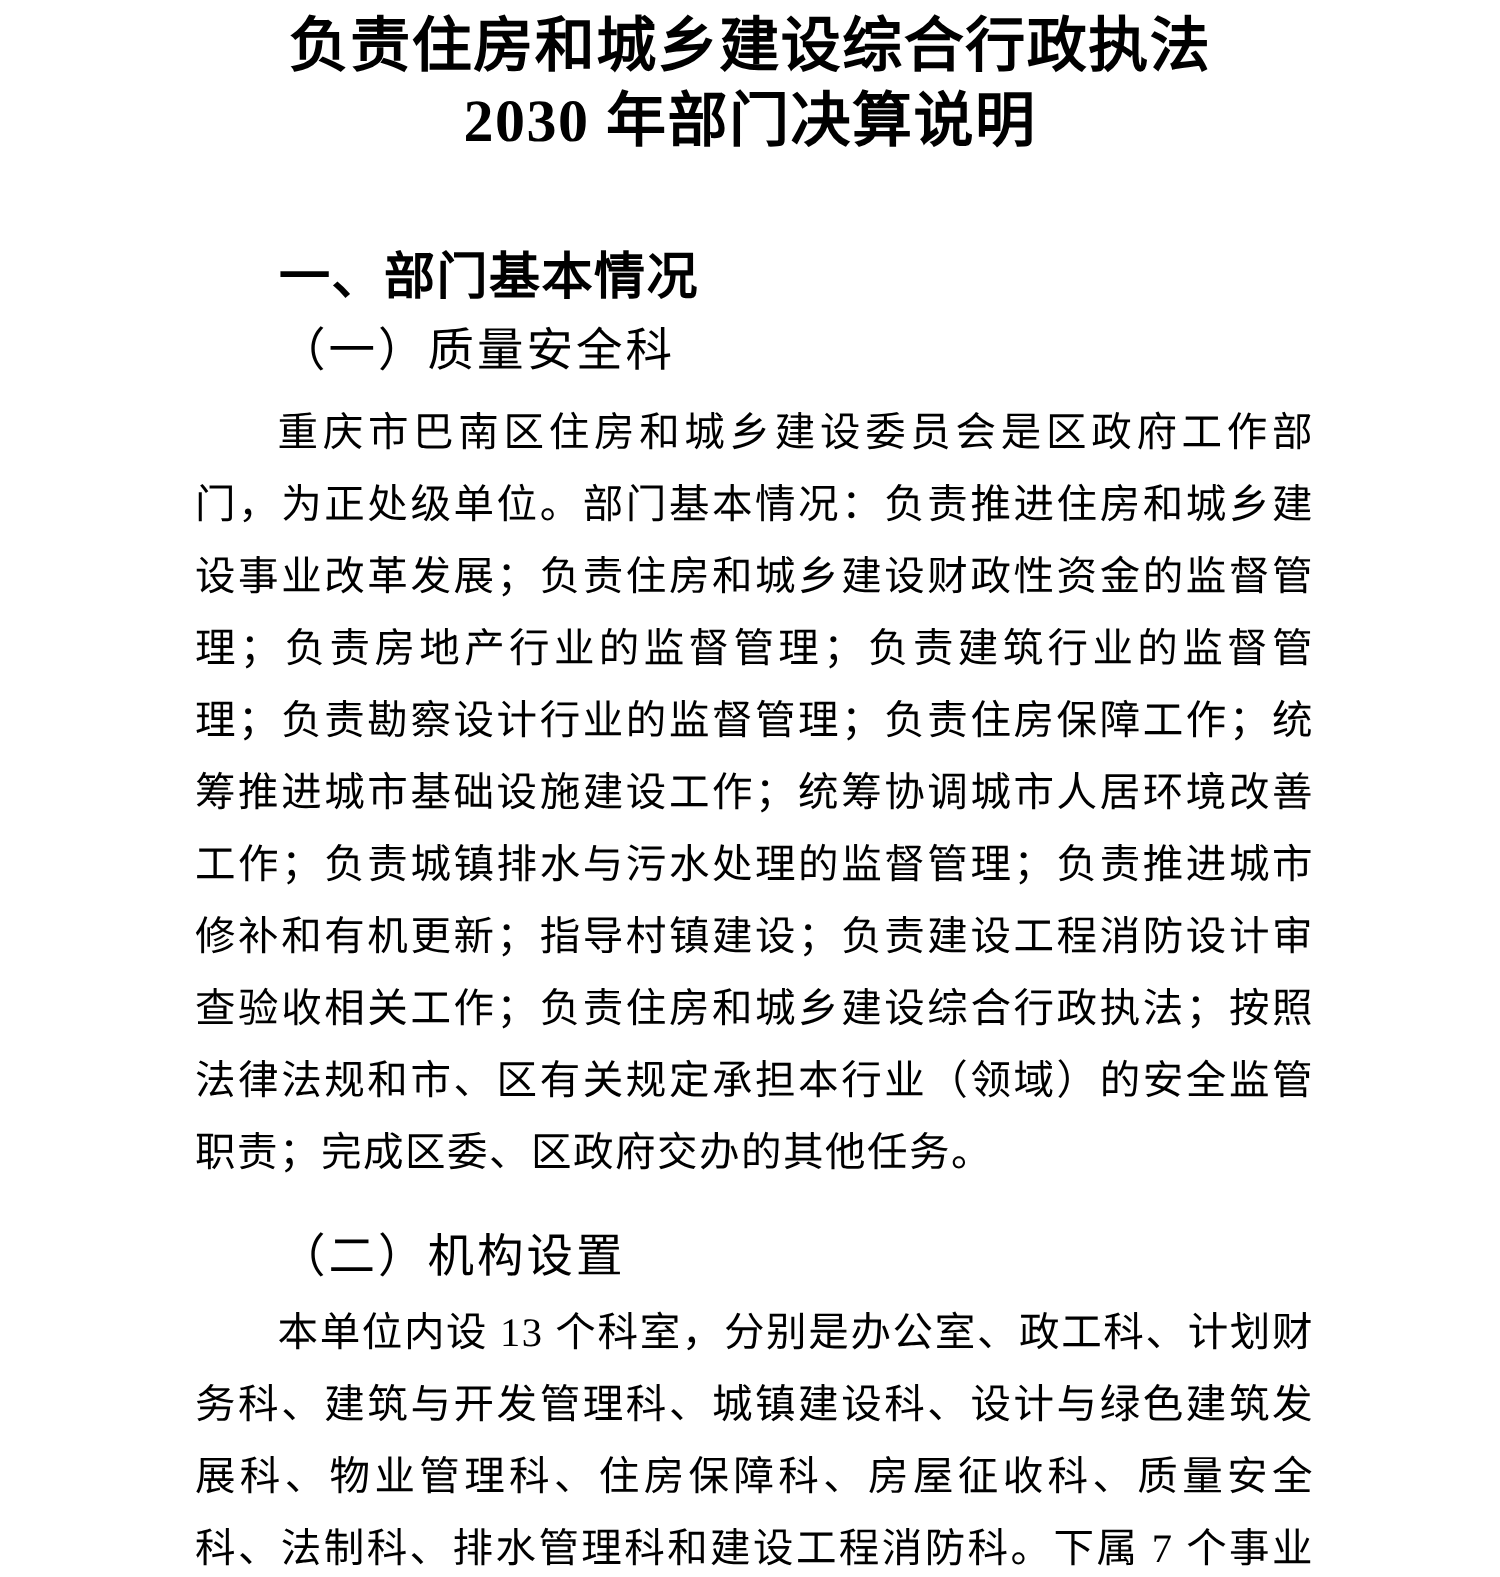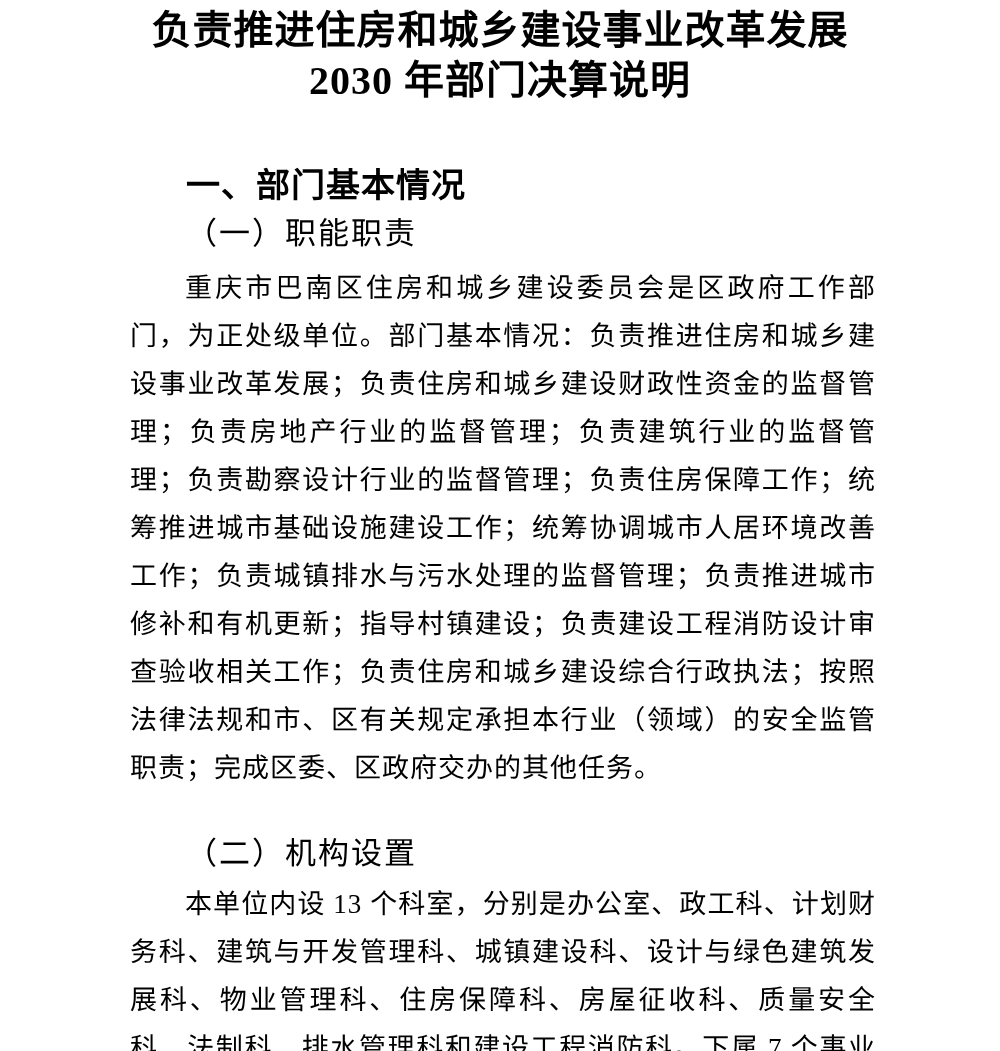--- a/index.html
+++ b/index.html
@@ -42,21 +42,21 @@
   .sub-heading {
     margin: 6px 0 0 0;
     font-family: "Liberation Serif", "DejaVu Serif", serif;
     font-weight: normal;
     font-size: 31px;
     line-height: 44px;
     text-indent: 56px;
     letter-spacing: 2px;
   }
   .sub-heading.second {
-    margin-top: 40px;
+    margin-top: 24px;
   }
   .body-para {
     margin: 8px 0 0 0;
     font-family: "Liberation Serif", "DejaVu Serif", serif;
     font-weight: normal;
     font-size: 27px;
     line-height: 48px;
     letter-spacing: 1px;
     text-align: justify;
     text-justify: inter-ideograph;
@@ -64,28 +64,28 @@
   }
   .body-para.second {
     margin-top: 4px;
   }
 </style>
 </head>
 <body>
 
 <div class="page">
   <h1 class="doc-title">
-    <span class="title-line">负责推进住房和城乡建设事业改革发展</span>
+    <span class="title-line">负责住房和城乡建设综合行政执法</span>
     <span class="title-line">2030 年部门决算说明</span>
   </h1>
 
   <div class="content">
     <h2 class="section-heading">一、部门基本情况</h2>
 
-    <h3 class="sub-heading">（一）职能职责</h3>
+    <h3 class="sub-heading">（一）质量安全科</h3>
 
     <p class="body-para">重庆市巴南区住房和城乡建设委员会是区政府工作部门，为正处级单位。部门基本情况：负责推进住房和城乡建设事业改革发展；负责住房和城乡建设财政性资金的监督管理；负责房地产行业的监督管理；负责建筑行业的监督管理；负责勘察设计行业的监督管理；负责住房保障工作；统筹推进城市基础设施建设工作；统筹协调城市人居环境改善工作；负责城镇排水与污水处理的监督管理；负责推进城市修补和有机更新；指导村镇建设；负责建设工程消防设计审查验收相关工作；负责住房和城乡建设综合行政执法；按照法律法规和市、区有关规定承担本行业（领域）的安全监管职责；完成区委、区政府交办的其他任务。</p>
 
     <h3 class="sub-heading second">（二）机构设置</h3>
 
     <p class="body-para second">本单位内设 13 个科室，分别是办公室、政工科、计划财务科、建筑与开发管理科、城镇建设科、设计与绿色建筑发展科、物业管理科、住房保障科、房屋征收科、质量安全科、法制科、排水管理科和建设工程消防科。下属 7 个事业单位，分别是区</p>
   </div>
 </div>
 
 </body></html>

